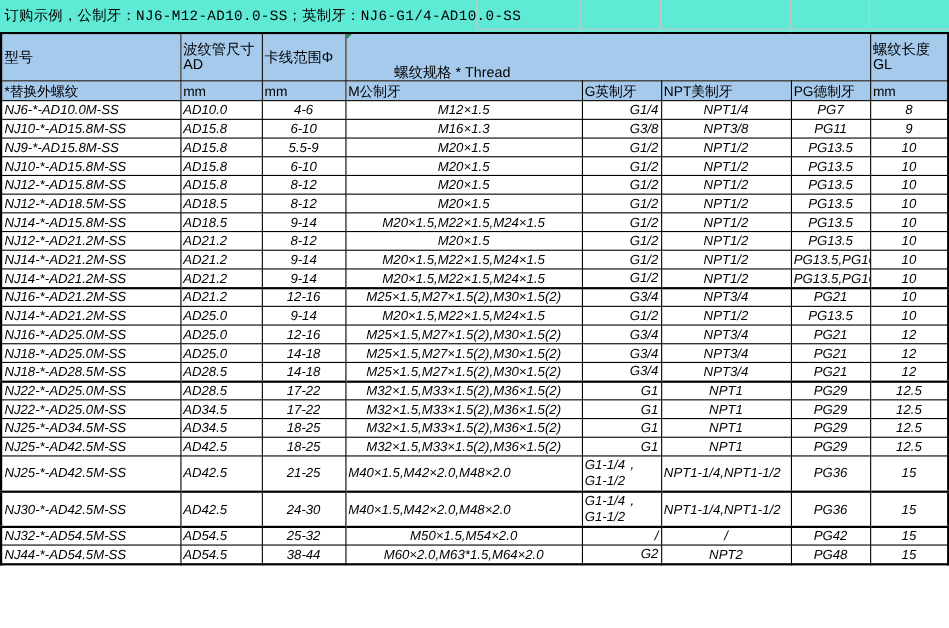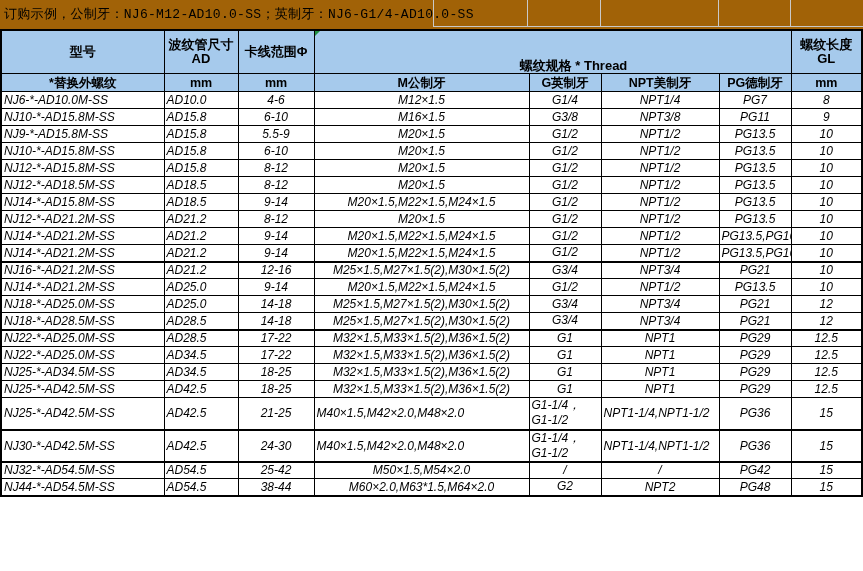--- a/index.html
+++ b/index.html
@@ -9,53 +9,53 @@
     --flag:#1F8F3F;
   }
   html,body{margin:0;padding:0;}
   body{
     width:863px;height:571px;background:#ffffff;overflow:hidden;
     font-family:"Liberation Sans","DejaVu Sans",sans-serif;color:#000;
     position:relative;
   }
   
   .title-strip{
-    position:relative;height:29px;width:863px;background:#a16207;
+    position:relative;height:29px;width:863px;background:#5eead4;
   }
   .title-text{
     position:absolute;left:4px;top:0;height:29px;line-height:29px;
     font-family:"Liberation Mono","DejaVu Sans Mono",monospace;
     font-size:13px;letter-spacing:0.3px;white-space:nowrap;
   }
   .gl-v{position:absolute;top:0;height:26px;width:1px;background:var(--gridline);}
   .gl-h{position:absolute;top:26px;left:433px;width:430px;height:1px;background:var(--gridline);}
   
   table{
     border-collapse:collapse;table-layout:fixed;width:861px;
     border:2px solid var(--border);
   }
   th,td{
     border:1px solid var(--border);
     overflow:hidden;white-space:nowrap;
     padding:0 2px;vertical-align:middle;
     font-size:12px;line-height:14px;
   }
   thead th{
-    background:var(--header-bg);font-weight:bold;font-size:13px;
-    text-align:center;white-space:pre-line;
+    background:var(--header-bg);font-weight:normal;font-size:13px;
+    text-align:left;white-space:pre-line;
   }
   thead tr.h1{height:29px;}
   thead tr.h2{height:18px;}
   thead tr.h2 th{font-size:12.5px;}
   tbody tr{height:17px;font-style:italic;}
   tbody tr.tall{height:32px;}
   tbody tr.thick td{border-top-width:2px;}
   td{text-align:center;}
   td.c-model,td.c-ad{text-align:left;}
-  td.c-g{white-space:pre-line;line-height:15px;}
+  td.c-g{white-space:pre-line;line-height:15px;text-align:right;}
   tr.tall td.c-m,tr.tall td.c-npt,tr.tall td.c-g{text-align:left;}
   th.thread-group{position:relative;padding-left:44px;}
   .corner-flag{
     position:absolute;left:0;top:0;width:0;height:0;
     border-top:5px solid var(--flag);border-right:5px solid transparent;
   }
 </style>
 </head>
 <body>
 
@@ -111,21 +111,21 @@
         <td class="c-m">M12×1.5</td>
         <td class="c-g">G1/4</td>
         <td class="c-npt">NPT1/4</td>
         <td class="c-pg">PG7</td>
         <td class="c-gl">8</td>
       </tr>
       <tr>
         <td class="c-model">NJ10-*-AD15.8M-SS</td>
         <td class="c-ad">AD15.8</td>
         <td class="c-clamp">6-10</td>
-        <td class="c-m">M16×1.5</td>
+        <td class="c-m">M16×1.3</td>
         <td class="c-g">G3/8</td>
         <td class="c-npt">NPT3/8</td>
         <td class="c-pg">PG11</td>
         <td class="c-gl">9</td>
       </tr>
       <tr>
         <td class="c-model">NJ9-*-AD15.8M-SS</td>
         <td class="c-ad">AD15.8</td>
         <td class="c-clamp">5.5-9</td>
         <td class="c-m">M20×1.5</td>
@@ -216,20 +216,30 @@
       </tr>
       <tr>
         <td class="c-model">NJ14-*-AD21.2M-SS</td>
         <td class="c-ad">AD25.0</td>
         <td class="c-clamp">9-14</td>
         <td class="c-m">M20×1.5,M22×1.5,M24×1.5</td>
         <td class="c-g">G1/2</td>
         <td class="c-npt">NPT1/2</td>
         <td class="c-pg">PG13.5</td>
         <td class="c-gl">10</td>
+      </tr>
+      <tr>
+        <td class="c-model">NJ16-*-AD25.0M-SS</td>
+        <td class="c-ad">AD25.0</td>
+        <td class="c-clamp">12-16</td>
+        <td class="c-m">M25×1.5,M27×1.5(2),M30×1.5(2)</td>
+        <td class="c-g">G3/4</td>
+        <td class="c-npt">NPT3/4</td>
+        <td class="c-pg">PG21</td>
+        <td class="c-gl">12</td>
       </tr>
       <tr>
         <td class="c-model">NJ18-*-AD25.0M-SS</td>
         <td class="c-ad">AD25.0</td>
         <td class="c-clamp">14-18</td>
         <td class="c-m">M25×1.5,M27×1.5(2),M30×1.5(2)</td>
         <td class="c-g">G3/4</td>
         <td class="c-npt">NPT3/4</td>
         <td class="c-pg">PG21</td>
         <td class="c-gl">12</td>
@@ -302,21 +312,21 @@
         <td class="c-m">M40×1.5,M42×2.0,M48×2.0</td>
         <td class="c-g">G1-1/4，
 G1-1/2</td>
         <td class="c-npt">NPT1-1/4,NPT1-1/2</td>
         <td class="c-pg">PG36</td>
         <td class="c-gl">15</td>
       </tr>
       <tr class="thick">
         <td class="c-model">NJ32-*-AD54.5M-SS</td>
         <td class="c-ad">AD54.5</td>
-        <td class="c-clamp">25-42</td>
+        <td class="c-clamp">25-32</td>
         <td class="c-m">M50×1.5,M54×2.0</td>
         <td class="c-g">/</td>
         <td class="c-npt">/</td>
         <td class="c-pg">PG42</td>
         <td class="c-gl">15</td>
       </tr>
       <tr>
         <td class="c-model">NJ44-*-AD54.5M-SS</td>
         <td class="c-ad">AD54.5</td>
         <td class="c-clamp">38-44</td>

